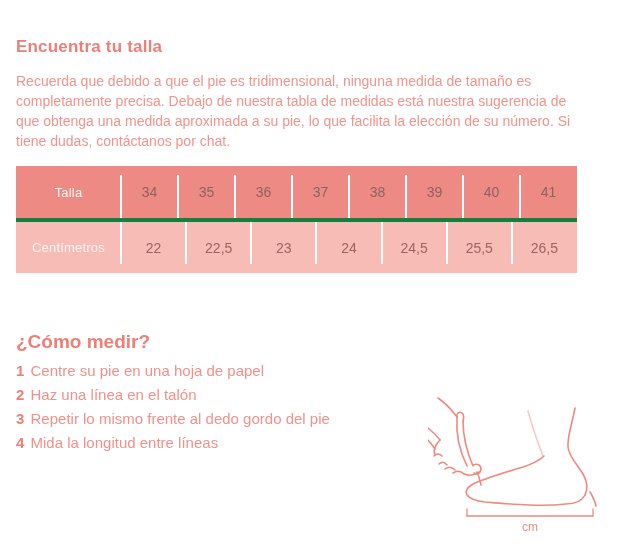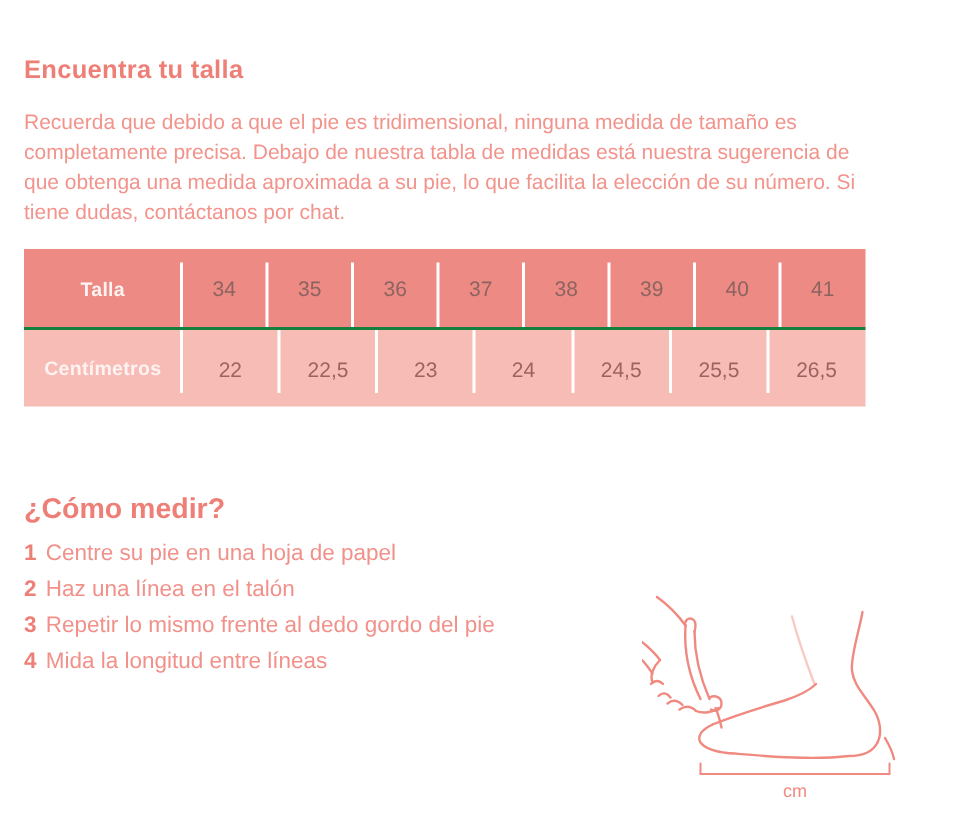--- a/index.html
+++ b/index.html
@@ -17,27 +17,27 @@
   .intro-text{
     margin:13px 0 0;
     width:556px;
     font-size:14px;line-height:20px;
     color:#f2938c;
   }
   .guide-title{margin-top:60px;font-size:17px;line-height:22px;}
   .size-table{margin-top:15px;width:561px;}
   .trow{display:flex;position:relative;}
   .trow-sizes{background:#ec8a83;height:52px;}
-  .trow-cm{background:#f8bcb6;height:51px;border-top:2px solid #15803d;}
+  .trow-cm{background:#f8bcb6;height:51px;border-top:4px solid #15803d;}
   .cell{
     position:relative;
     display:flex;align-items:center;justify-content:center;
     box-sizing:border-box;
   }
-  .cell.label{width:105px;color:#fdf3f2;font-weight:bold;font-size:13px;letter-spacing:.2px;}
+  .cell.label{width:105px;color:#fdf3f2;font-weight:normal;font-size:13px;letter-spacing:.2px;}
   .cell.val{flex:1;font-size:14px;}
   .trow-sizes .val{color:#8d6361;}
   .trow-cm .val{color:#9e6360;border-radius:22px;}
   .cell:not(:last-child)::after{
     content:"";position:absolute;right:-1px;width:2px;background:#ffffff;
   }
   .trow-sizes .cell:not(:last-child)::after{top:9px;bottom:0;}
   .trow-cm .cell:not(:last-child)::after{top:0;bottom:9px;}
   .measure-title{margin-top:57px;font-size:19px;line-height:24px;}
   .steps{

